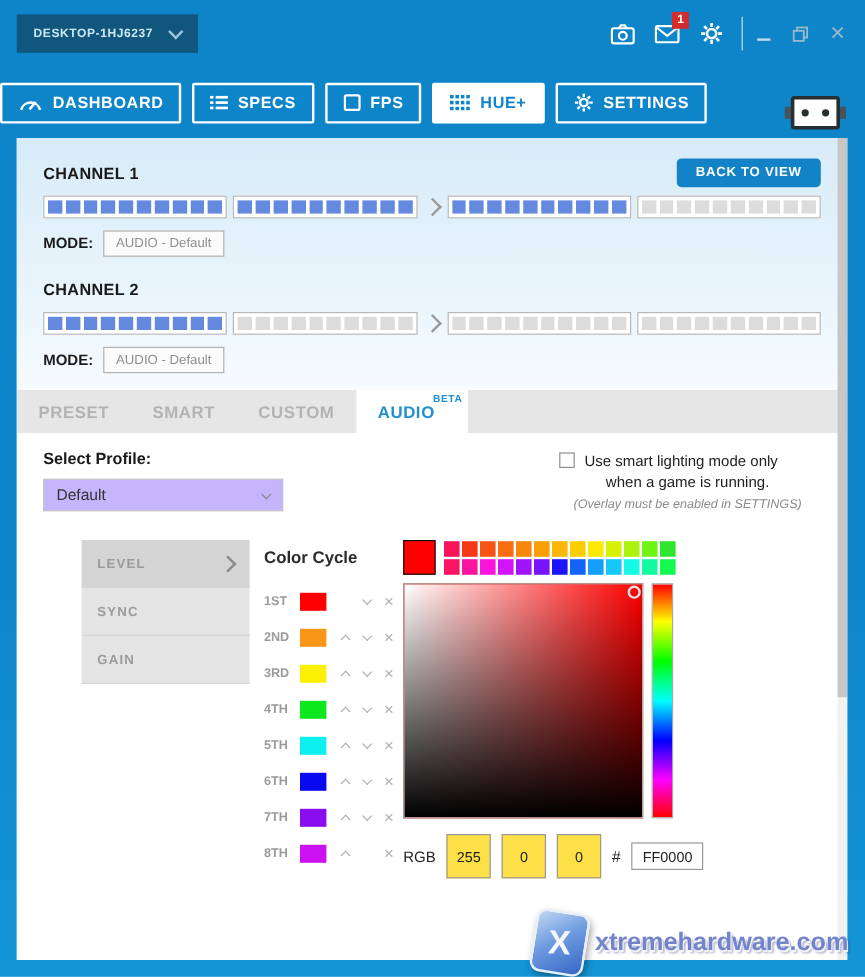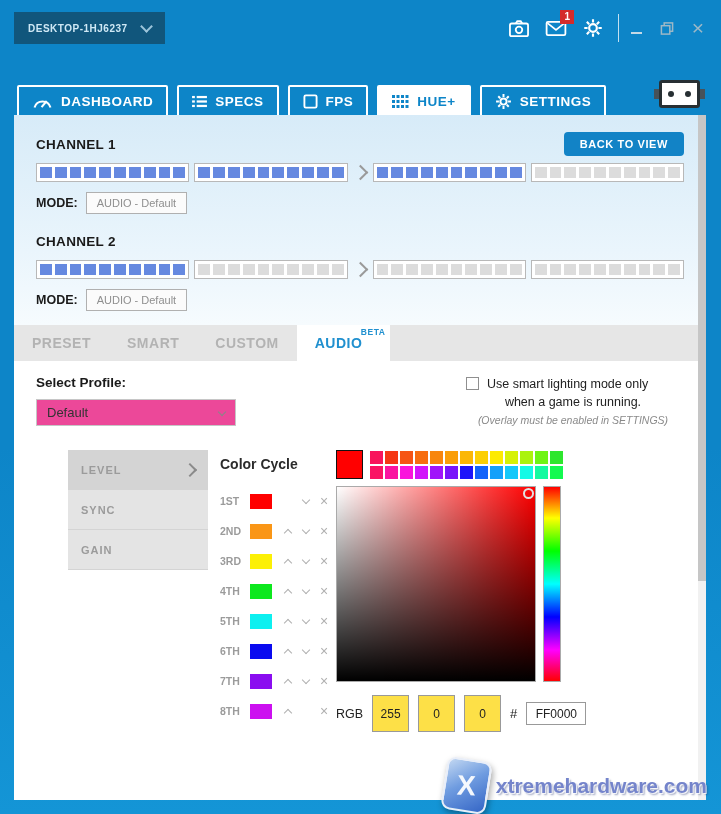--- a/index.html
+++ b/index.html
@@ -17,21 +17,21 @@
   .dev-chev { width:9px; height:9px; border-color:#9cc4da; transform:rotate(45deg); margin-top:-4px; }
   .tb-icons { margin-left:auto; display:flex; align-items:center; gap:15px; }
   .tb-icon { position:relative; width:22px; height:22px; display:flex; align-items:center; justify-content:center; cursor:pointer; color:#fff; }
   .badge { position:absolute; top:-7px; right:-7px; background:#d42b2b; color:#fff; font-size:10px; font-weight:bold; padding:1px 4px; line-height:1.2; }
   .tb-divider { width:1px; height:28px; background:rgba(255,255,255,.75); margin:0 10px 0 14px; }
   .win-controls { display:flex; align-items:center; gap:17px; margin-right:16px; }
   .win-btn { cursor:pointer; display:flex; align-items:center; justify-content:center; width:14px; height:16px; }
   .win-min-bar { width:11px; height:2px; background:#c4d9e6; margin-top:9px; }
   .win-close-x { color:#9db8c6; font-size:21px; line-height:14px; font-weight:normal; }
   
-  .navbar { position:absolute; top:72px; left:0; right:0; height:59px; display:flex; align-items:center; padding-left:17px; gap:9px;text-align:right; }
+  .navbar { position:absolute; top:56px; left:0; right:0; height:59px; display:flex; align-items:center; gap:9px;text-align:right; }
   .nav-tab { height:34px; border:2px solid #fff; border-radius:2px; display:flex; align-items:center; gap:8px; padding:0 13px; color:#fff; font-weight:bold; font-size:13.5px; letter-spacing:.5px; cursor:pointer; }
   .nav-tab.active { background:#fff; color:#0d85c8; }
   .nav-ic { display:flex; align-items:center; }
   .bot { position:absolute; right:16px; top:80px; display:flex; align-items:center; cursor:pointer; }
   .bot-ear { width:5px; height:10px; background:#47525a; }
   .bot-face { width:41px; height:28px; background:#fff; border:3px solid #272f33; border-radius:3px; display:flex; align-items:center; justify-content:center; gap:11px; }
   .bot-eye { width:6px; height:6px; border-radius:50%; background:#272f33; }
   
   .content { position:absolute; left:14px; right:15px; top:115px; bottom:14px; background:#fff; display:flex; flex-direction:row; }
   .scroll-area { flex:1; position:relative; overflow:hidden; background:#fff; }
@@ -51,21 +51,21 @@
   .mode-label { font-size:12.5px; font-weight:bold; color:#1a1a1a; }
   .mode-box { border:1px solid #b0b0b0; padding:4px 10px; font-size:11px; color:#8f8f8f; background:#fbfbfb; }
   
   .tabbar { background:#e6e6e6; display:flex; height:36px; }
   .mtab { padding:0 18px; line-height:36px; color:#b3b3b3; font-weight:bold; font-size:14px; letter-spacing:.5px; cursor:pointer; }
   .mtab.active { background:#fff; color:#2090cf; position:relative; padding-right:28px; }
   .mtab .beta { position:absolute; top:3px; right:5px; font-size:8.5px; letter-spacing:.5px; line-height:1; }
   
   .white-section { padding:14px 22px 0; position:relative; background:#fff; }
   .profile-label { font-size:13.5px; font-weight:bold; color:#1a1a1a; margin-bottom:9px; }
-  .profile-select { width:200px; height:27px; background:#ec4899; border:1px solid #c6c6c6; display:flex; align-items:center; justify-content:space-between; padding:0 10px; font-size:13px; color:#333; cursor:pointer; }
+  .profile-select { width:200px; height:27px; background:#c4b5fd; border:1px solid #c6c6c6; display:flex; align-items:center; justify-content:space-between; padding:0 10px; font-size:13px; color:#333; cursor:pointer; }
   .sel-chev { width:6px; height:6px; border-width:1.5px; border-color:#888; transform:rotate(45deg); margin-top:-2px; }
   .smart-box { position:absolute; top:14px; right:26px; width:214px; font-size:12.5px; color:#222; text-align:center; line-height:1.45; }
   .smart-line1 { display:flex; align-items:flex-start; gap:8px; text-align:left; }
   .checkbox { width:13px; height:13px; border:1px solid #8f8f8f; background:#fff; flex:0 0 auto; margin-top:2px; cursor:pointer; }
   .smart-note { font-style:italic; font-size:10.5px; color:#8a8a8a; margin-top:2px; }
   
   .audio-panel { display:flex; margin-top:24px; padding-bottom:16px; }
   .menu { width:172px; flex:0 0 172px; }
   .menu-item { height:40px; background:#e4e4e4; color:#9b9b9b; font-size:11px; font-weight:bold; letter-spacing:1px; display:flex; align-items:center; padding:0 13px; border-bottom:1px solid #d4d4d4; cursor:pointer;margin-left:32px; }
   .menu-item.active { background:#d4d4d4; }

